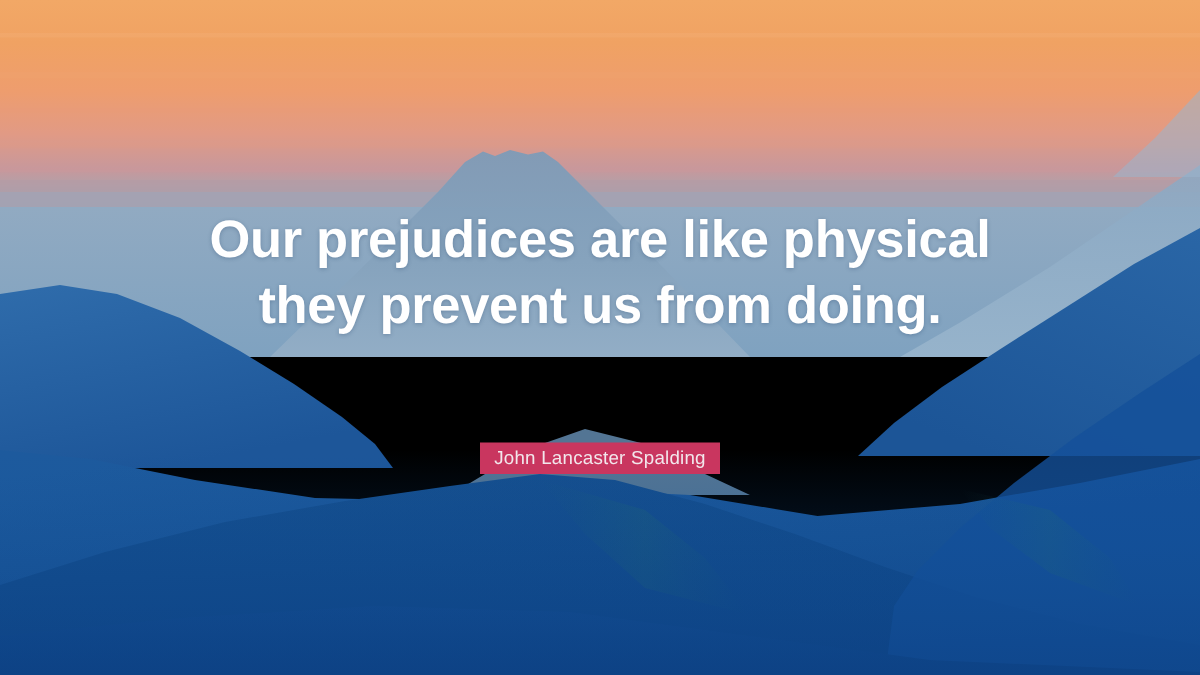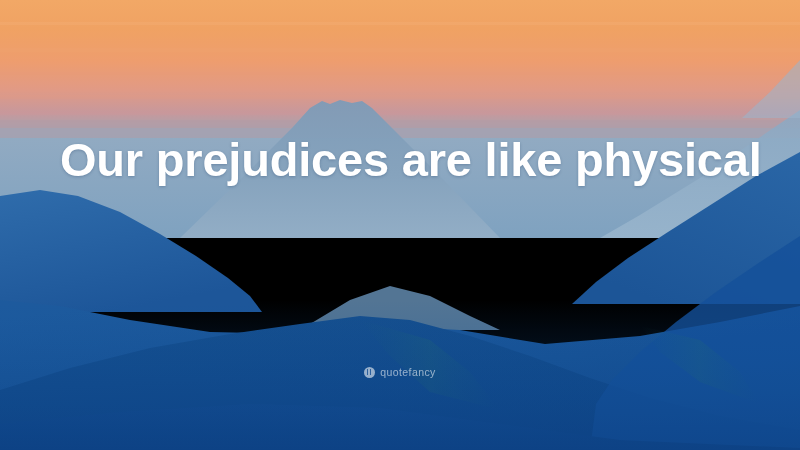--- a/index.html
+++ b/index.html
@@ -38,21 +38,21 @@
     position: absolute;
     top: 138px;
     left: 0;
     right: 0;
     text-align: center;
     padding: 0 60px;
     box-sizing: border-box;
   }
 
   .quote-line {
-    font-size: 47px;
+    font-size: 35px;
     line-height: 44px;
     font-weight: bold;
     color: #ffffff;
     letter-spacing: -0.2px;
     white-space: nowrap;
     text-shadow: 0 1px 3px rgba(20,50,90,0.28);
   }
 
   #author-wrap {
     position: absolute;
@@ -286,22 +286,22 @@
       <path d="M 980 300 L 800 320 L 800 360 Z" fill="url(#greenTint)"></path>
     </g>
 
     <rect x="0" y="300" width="800" height="150" fill="url(#blueWash)"></rect>
   </svg>
 
   <div id="overlay">
 
     <div id="quote-block">
       <div class="quote-line">Our prejudices are like physical</div>
+      <div class="quote-line">they prevent us from doing.</div>
     </div>
 
-
-    <div id="watermark">
-      <span id="wm-logo"></span>
-      <span id="wm-text">quotefancy</span>
+    <div id="author-wrap">
+      <span id="author-badge">John Lancaster Spalding</span>
     </div>
+
 
   </div>
 </div>
 
 </body></html>

